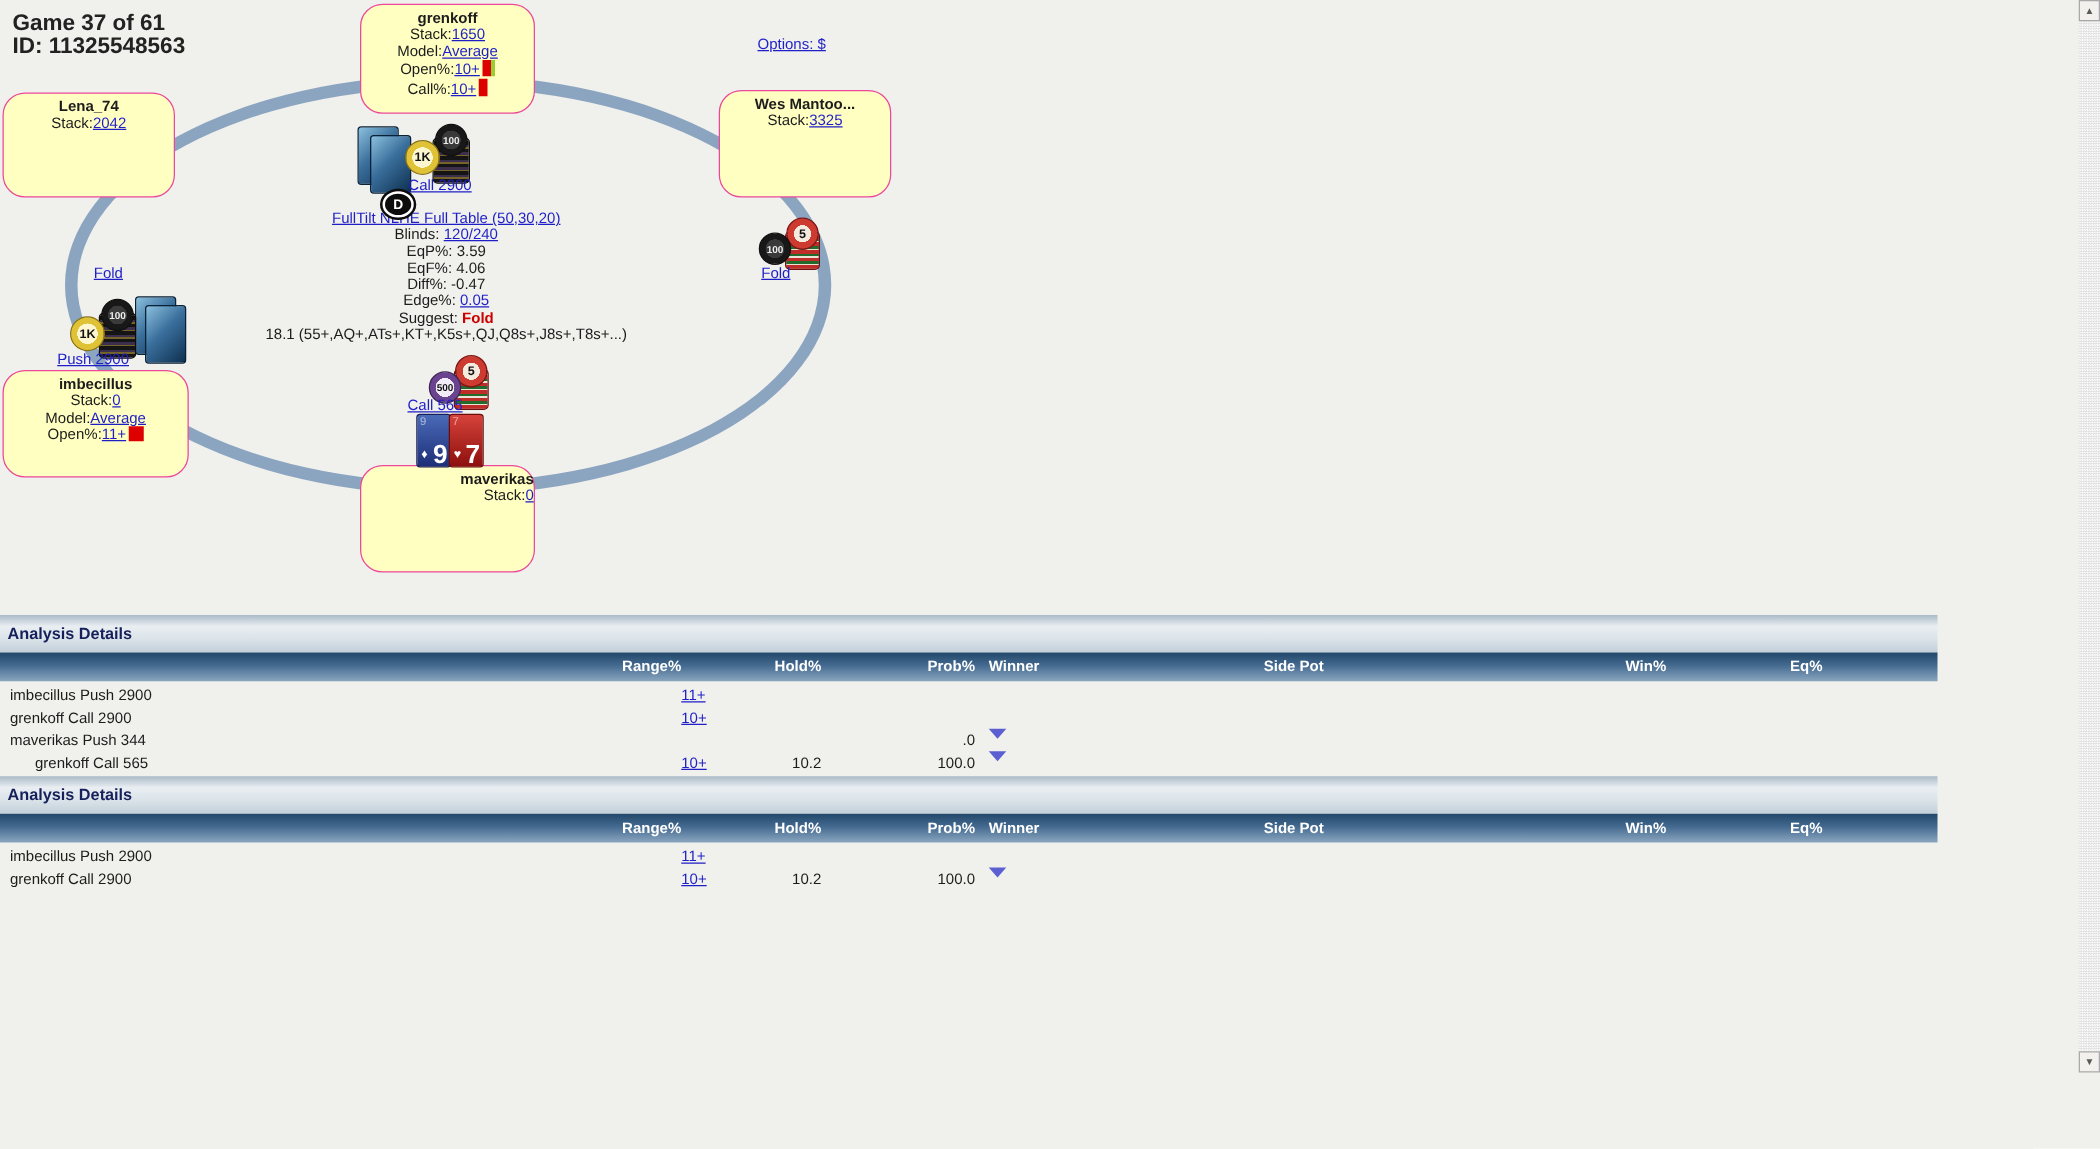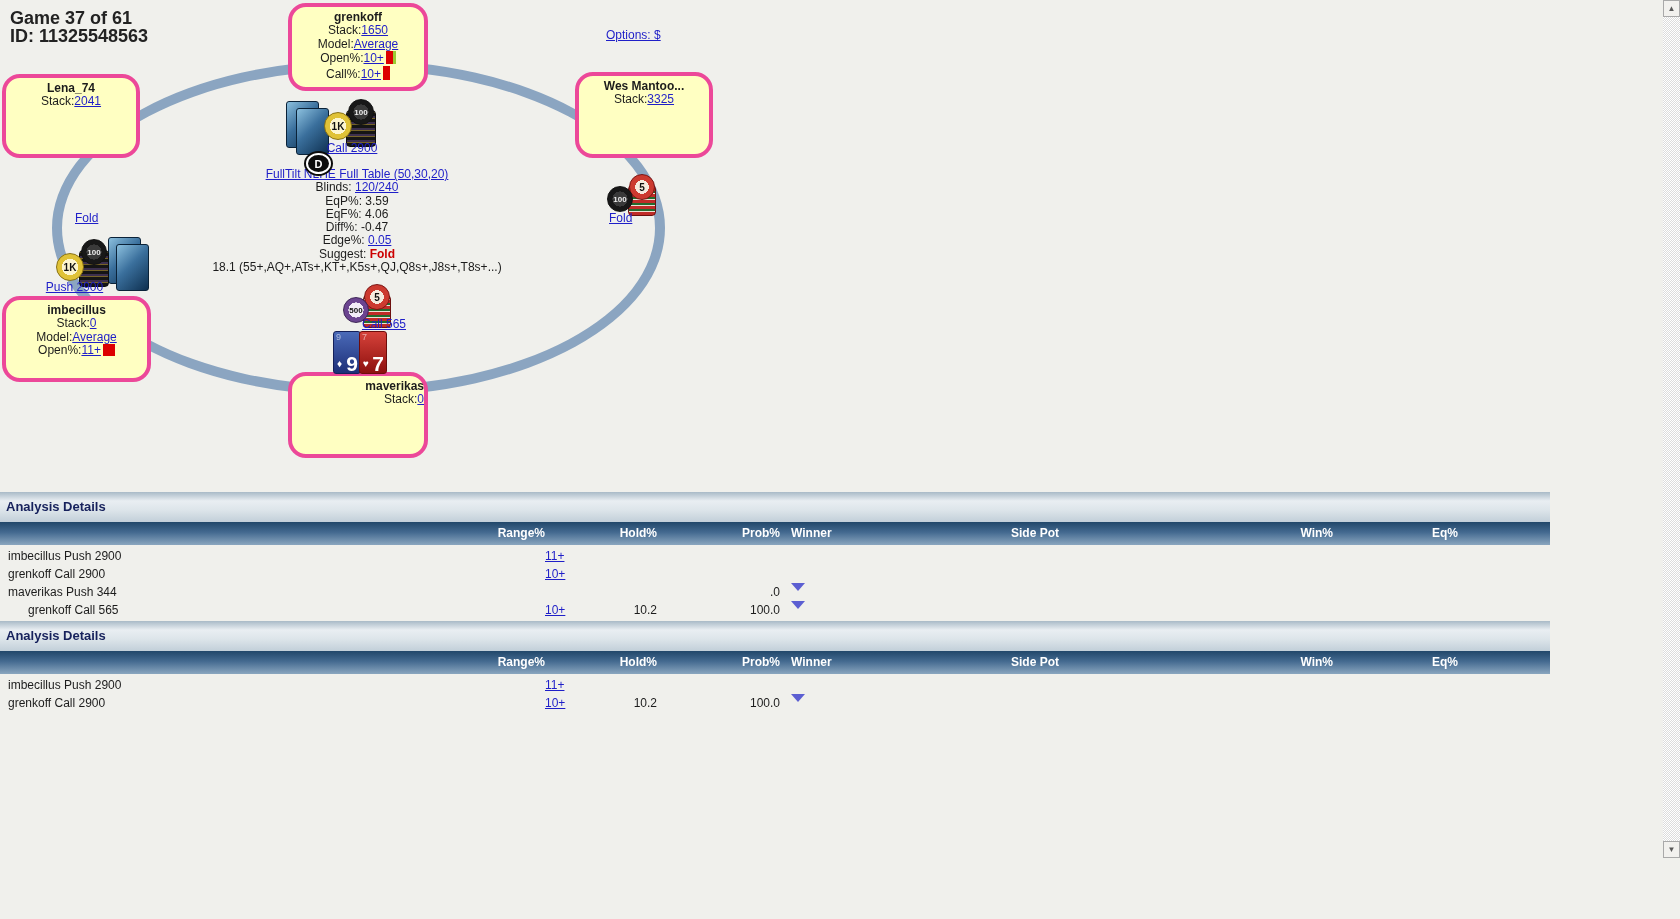--- a/index.html
+++ b/index.html
@@ -11,21 +11,21 @@
   .bold{font-weight:bold;}
 
   
   .hdrtext{font-weight:bold;font-size:18px;color:#222;}
 
   
   #table-ellipse{left:52px;top:60px;width:593px;height:316px;border:10px solid #8ba5c1;
                  border-radius:50%;z-index:0;}
 
   
-  .pbox{background:#ffffc2;border:4px solid #ec4899;border-radius:18px;z-index:3;
+  .pbox{background:#ffffc2;border:1px solid #ec4899;border-radius:18px;z-index:3;
         text-align:center;line-height:13.4px;padding-top:4px;box-sizing:border-box;}
   .pname{font-weight:bold;}
   .histo{display:inline-block;vertical-align:-2px;margin-left:2px;}
   .histo-open{width:10px;height:13px;background:linear-gradient(90deg,#dd0000 0 72%,#9acd32 72%);}
   .histo-call{width:7px;height:14px;background:#dd0000;}
   .histo-sq{width:12px;height:12px;background:#dd0000;}
 
   
   .cardback{position:absolute;width:31px;height:45px;border-radius:3px;border:1px solid #0a2238;
             background:linear-gradient(135deg,#8cc0de 0%,#3a6f9c 45%,#0e3050 100%);}
@@ -103,21 +103,21 @@
   <div class="abs pbox" style="left:288px;top:3px;width:140px;height:88px;">
     <div class="pname">grenkoff</div>
     <div class="nowrap"><span>Stack:</span><span class="link">1650</span></div>
     <div class="nowrap"><span>Model:</span><span class="link">Average</span></div>
     <div class="nowrap"><span>Open%:</span><span class="link">10+</span><span class="histo histo-open"></span></div>
     <div class="nowrap"><span>Call%:</span><span class="link">10+</span><span class="histo histo-call"></span></div>
   </div>
 
   <div class="abs pbox" style="left:2px;top:74px;width:138px;height:84px;">
     <div class="pname">Lena_74</div>
-    <div class="nowrap"><span>Stack:</span><span class="link">2041</span></div>
+    <div class="nowrap"><span>Stack:</span><span class="link">2042</span></div>
   </div>
 
   <div class="abs pbox" style="left:575px;top:72px;width:138px;height:86px;">
     <div class="pname">Wes Mantoo...</div>
     <div class="nowrap"><span>Stack:</span><span class="link">3325</span></div>
   </div>
 
   <div class="abs pbox" style="left:2px;top:296px;width:149px;height:86px;">
     <div class="pname">imbecillus</div>
     <div class="nowrap"><span>Stack:</span><span class="link">0</span></div>
@@ -148,21 +148,21 @@
     <div class="cline nowrap"><span>Diff%:</span> <span>-0.47</span></div>
     <div class="cline nowrap"><span>Edge%:</span> <span class="link">0.05</span></div>
     <div class="cline nowrap"><span>Suggest:</span> <span class="bold" style="color:#cc0000;">Fold</span></div>
     <div class="cline nowrap">18.1 (55+,AQ+,ATs+,KT+,K5s+,QJ,Q8s+,J8s+,T8s+...)</div>
   </div>
 
   <div class="stack stack-red" style="left:363px;top:295px;width:26px;height:31px;">
     <div class="chip chip-5 stacktop">5</div>
   </div>
   <div class="chip chip-500" style="left:343px;top:297px;">500</div>
-  <div class="abs link" style="left:326px;top:317px;width:80px;text-align:right;z-index:5;">Call 565</div>
+  <div class="abs link" style="left:326px;top:317px;width:80px;text-align:left;z-index:5;">Call 565</div>
   <div class="cardface cf-blue" style="left:333px;top:331px;z-index:4;">
     <span class="cf-corner"><span>9</span></span>
     <span class="cf-suit">♦</span>
     <span class="cf-big">9</span>
   </div>
   <div class="cardface cf-red" style="left:359px;top:331px;z-index:4;">
     <span class="cf-corner"><span>7</span></span>
     <span class="cf-suit">♥</span>
     <span class="cf-big">7</span>
   </div>

